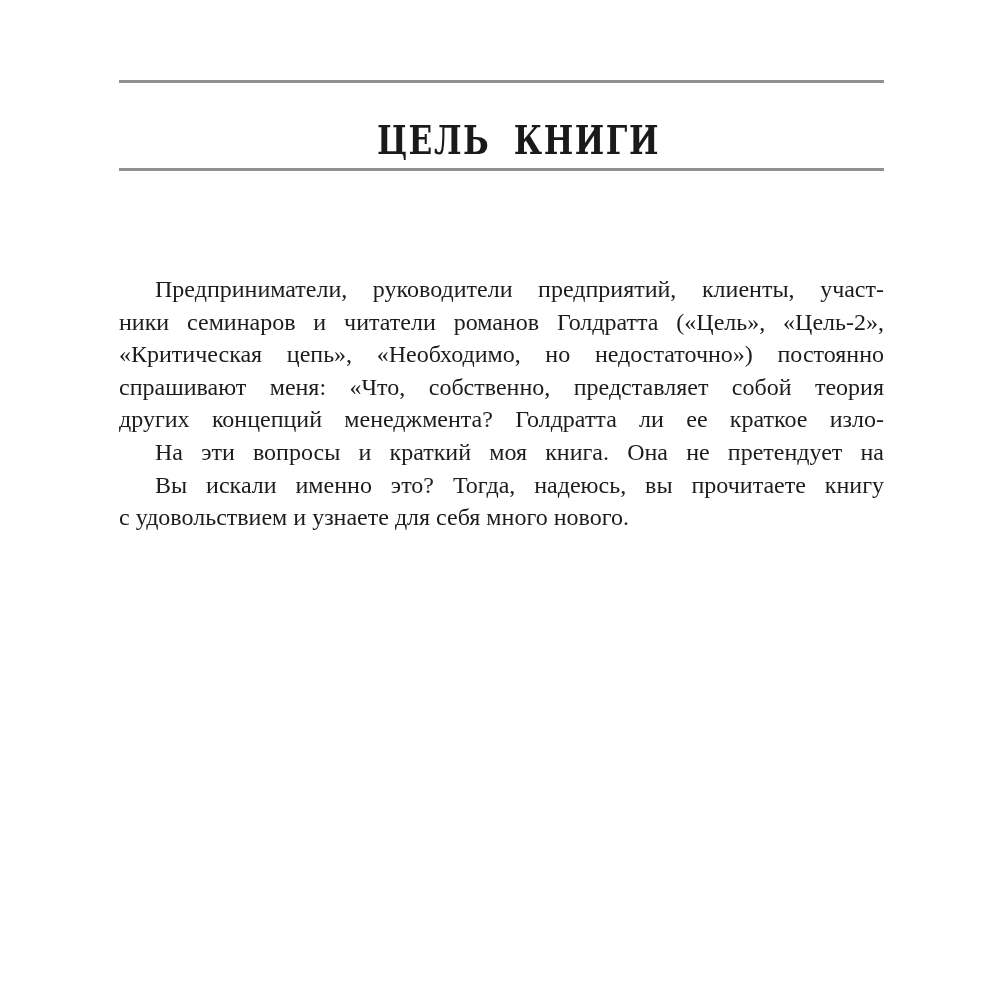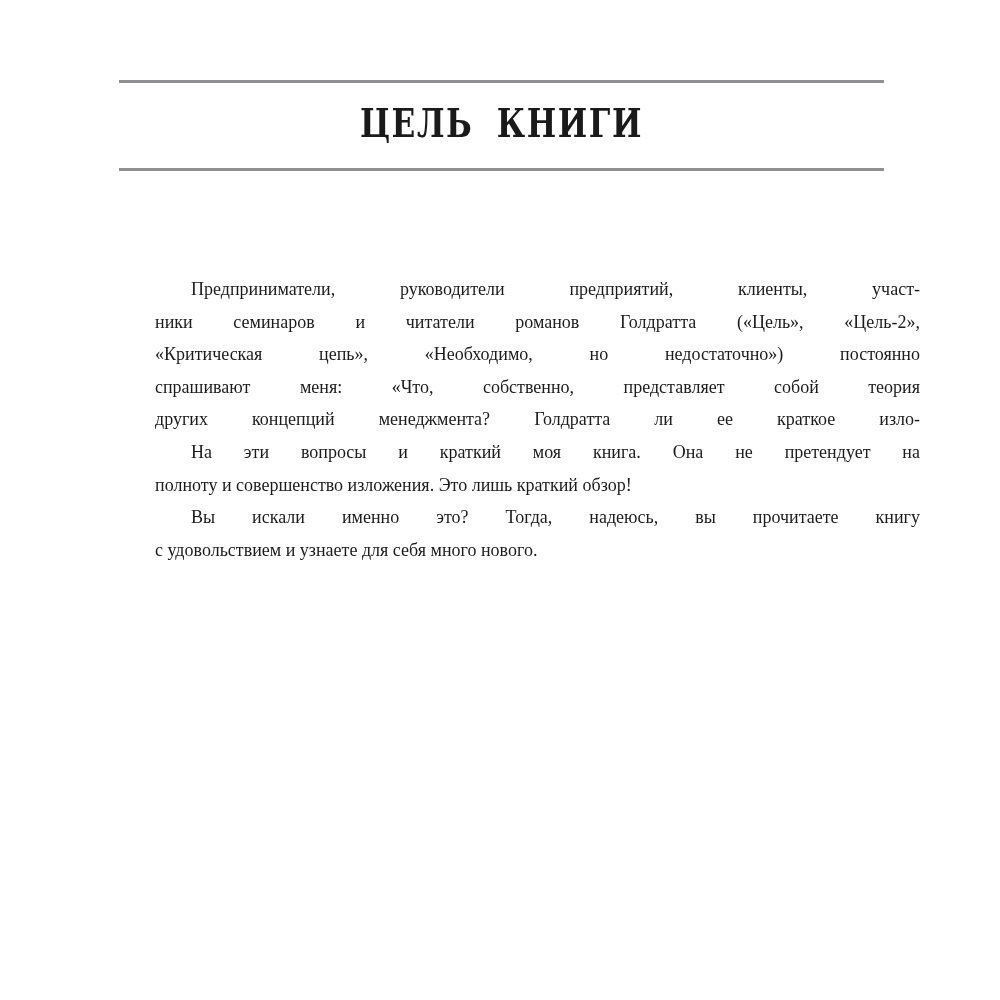--- a/index.html
+++ b/index.html
@@ -19,44 +19,43 @@
     width: 765px;
     height: 3px;
   }
   .rule-top { top: 80px; }
   .rule-bottom { top: 168px; }
   .title {
     position: absolute;
     top: 103px;
     left: 119px;
     width: 765px;
-    margin: 0;
+    margin: 17px;
     text-align: center;
     font-family: "DejaVu Serif", serif;
     font-weight: 700;
     font-size: 40px;
     line-height: 1.0;
     color: #1a1a1a;
     white-space: nowrap;
   }
   .title-inner {
     display: inline-block;
     transform: scaleX(0.78);
     transform-origin: center;
     letter-spacing: 2px;
     word-spacing: 14px;
   }
   .body-text {
     position: absolute;
     top: 273px;
     left: 119px;
     width: 765px;
-    font-size: 18px;
+    font-size: 24px;
     line-height: 32.6px;
-    margin-left: 36px;
   }
   .para { margin: 0; padding: 0; }
   .line { overflow: hidden; white-space: nowrap; }
   .line.j {
     white-space: normal;
     text-align: justify;
     text-align-last: justify;
   }
   .line.indent { text-indent: 36px; }
 </style>
@@ -78,21 +77,20 @@
     <div class="para">
       <div class="line j indent">Предприниматели, руководители предприятий, клиенты, участ-</div>
       <div class="line j">ники семинаров и читатели романов Голдратта («Цель», «Цель-2»,</div>
       <div class="line j">«Критическая цепь», «Необходимо, но недостаточно») постоянно</div>
       <div class="line j">спрашивают меня: «Что, собственно, представляет собой теория</div>
       <div class="line j">других концепций менеджмента? Голдратта ли ее краткое изло-</div>
     </div>
 
     <div class="para">
       <div class="line j indent">На эти вопросы и краткий моя книга. Она не претендует на</div>
-      <div class="line">полноту и совершенство изложения. Это лишь краткий обзор!</div>
     </div>
 
     <div class="para">
       <div class="line j indent">Вы искали именно это? Тогда, надеюсь, вы прочитаете книгу</div>
       <div class="line">с удовольствием и узнаете для себя много нового.</div>
     </div>
 
   </div>
 </div>
 

